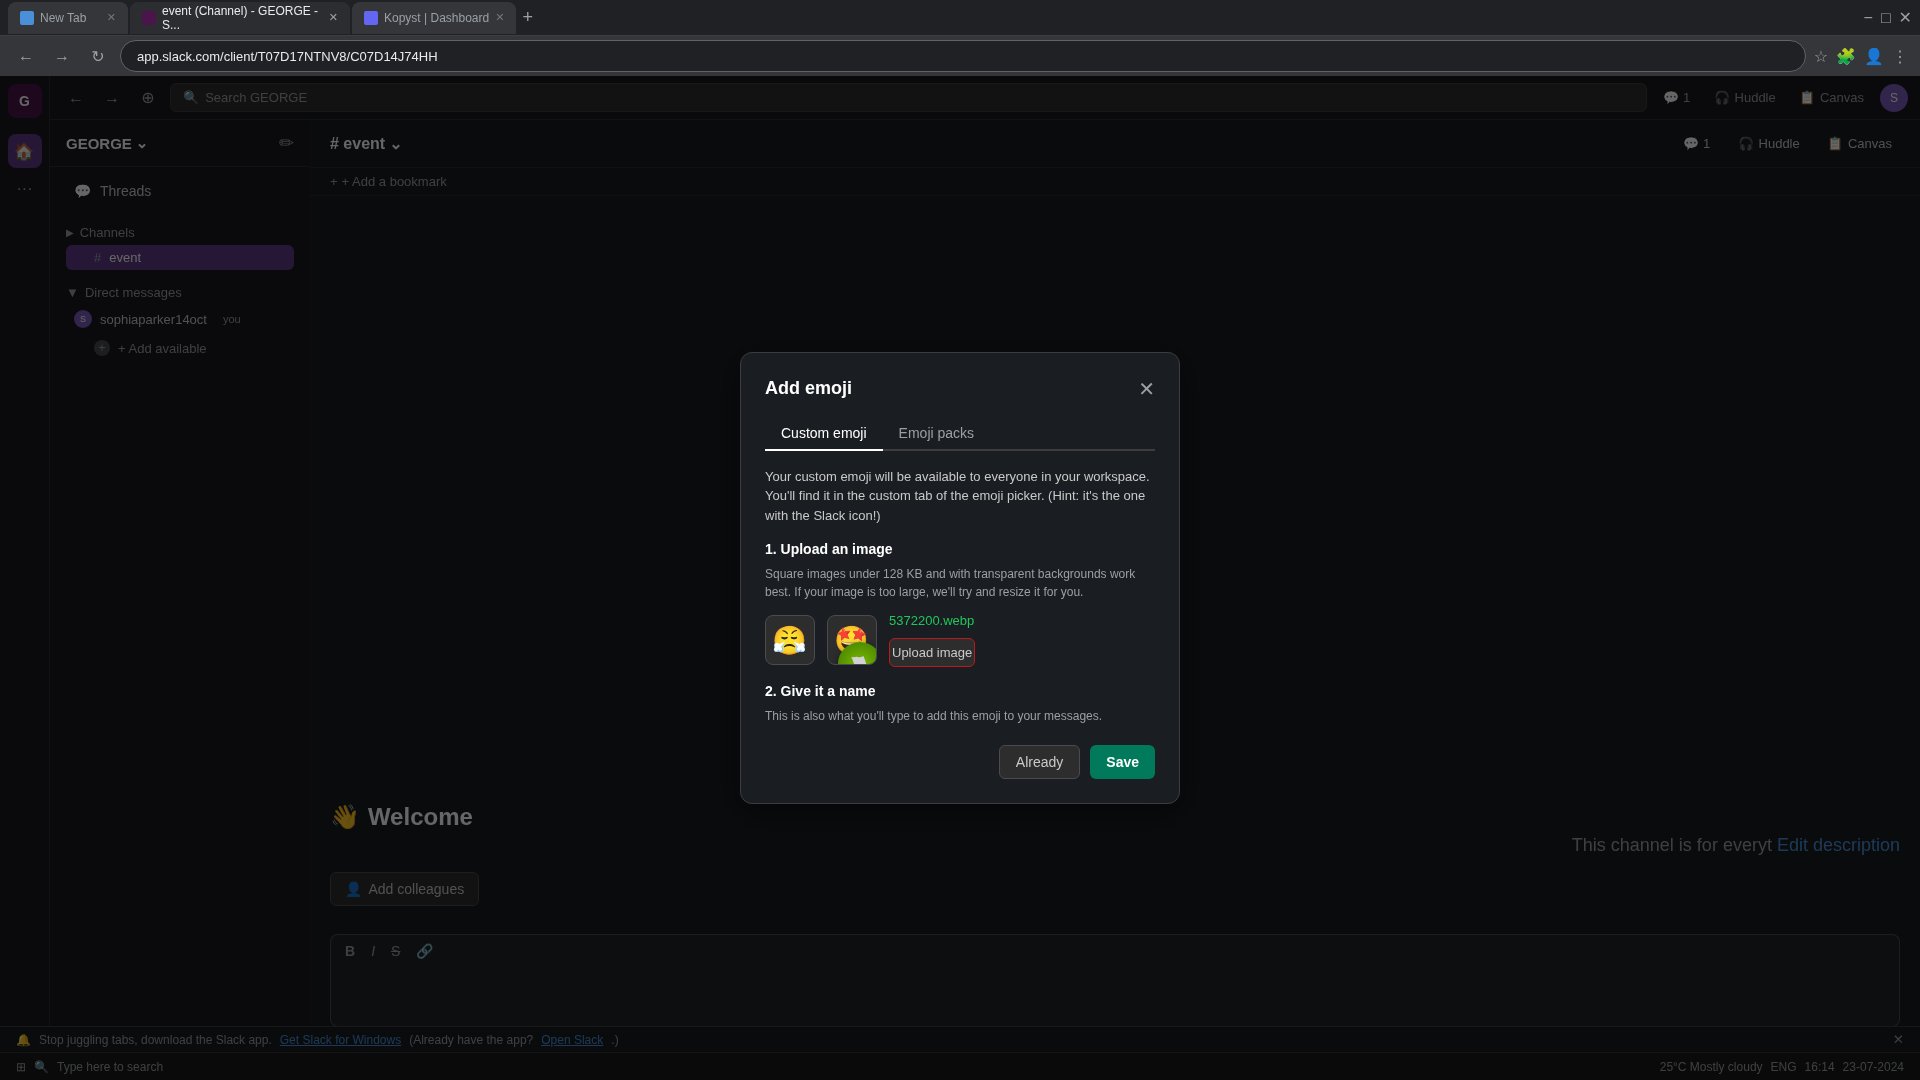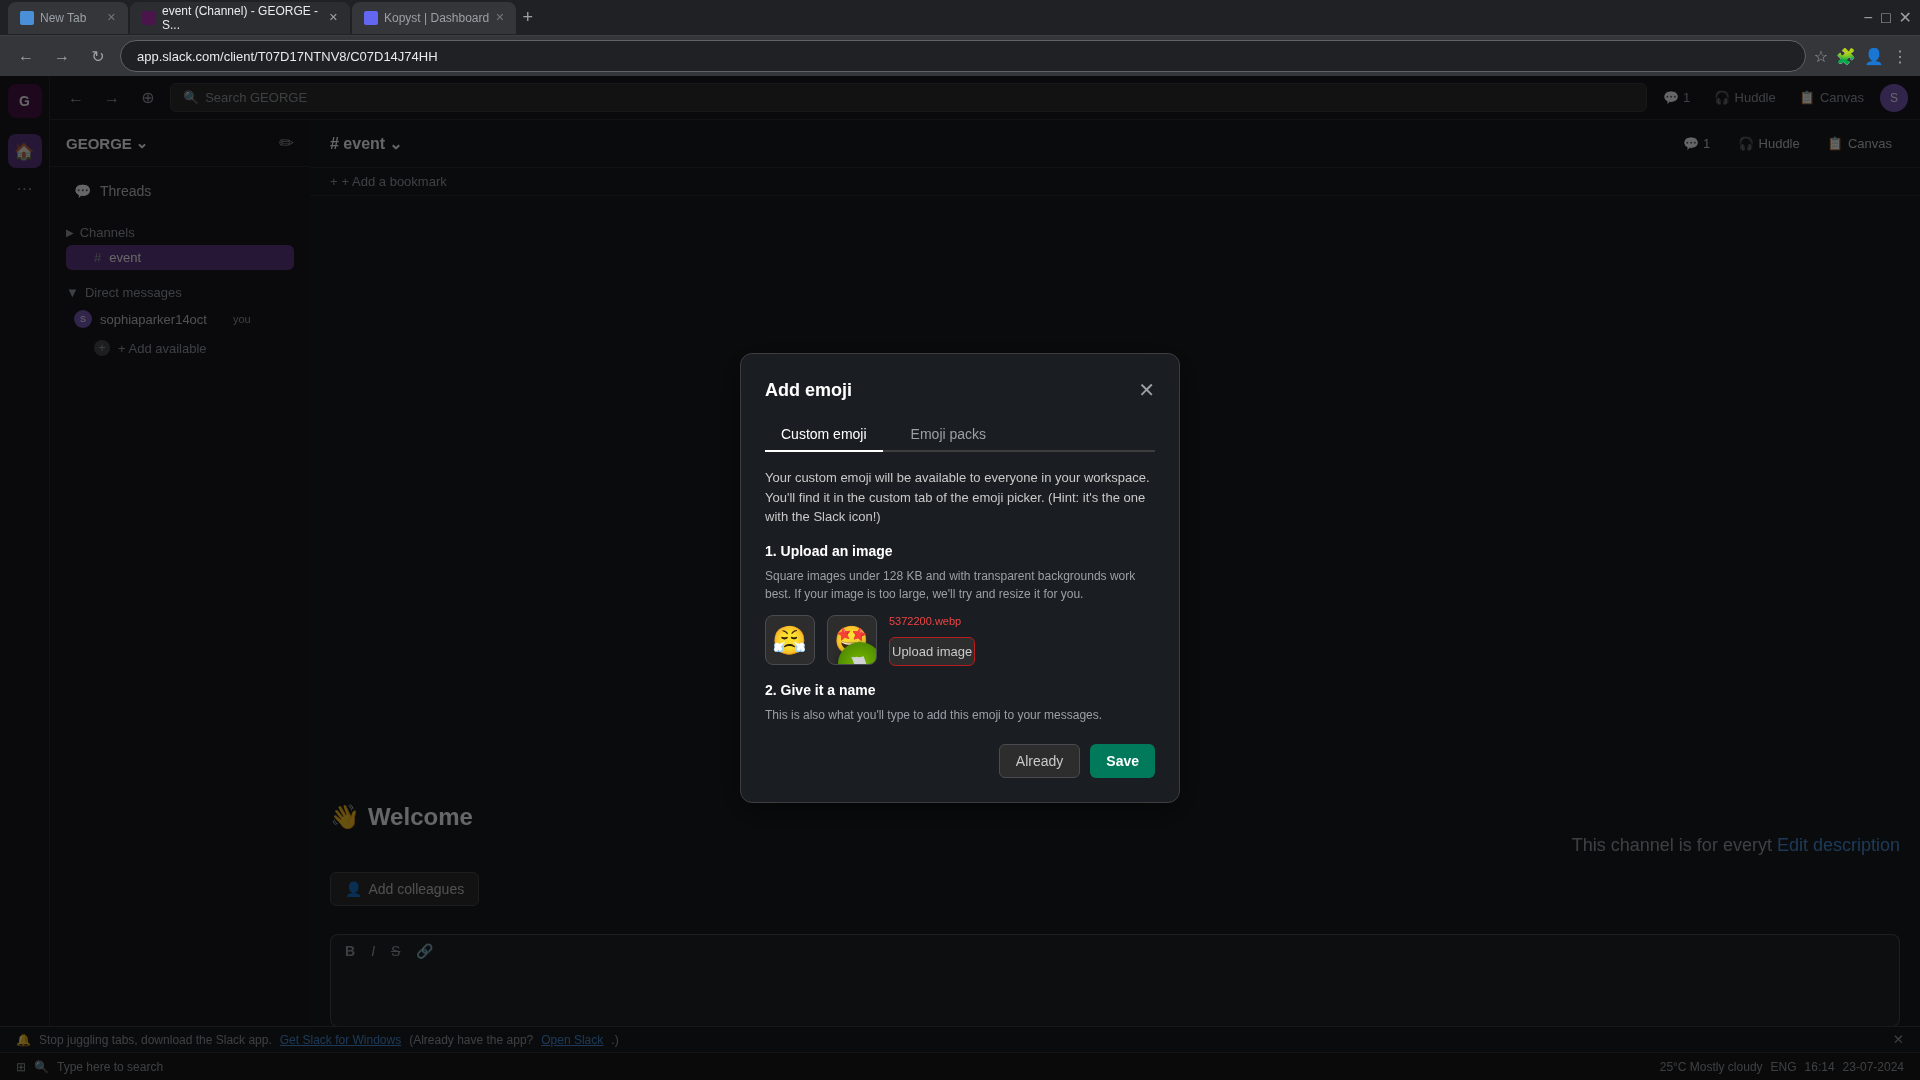--- a/index.html
+++ b/index.html
@@ -70,31 +70,31 @@
     .input-tools { display: flex; gap: 12px; }
     .input-tool-btn { color: #9aa0a6; font-size: 16px; cursor: pointer; }
     .send-btn { background: #007a5a; border-radius: 4px; width: 28px; height: 28px; display: flex; align-items: center; justify-content: center; color: #fff; cursor: pointer; font-size: 14px; }
 
     
     .dialog-overlay { position: fixed; top: 76px; left: 0; right: 0; bottom: 0; background: rgba(0,0,0,0.6); display: flex; align-items: center; justify-content: center; z-index: 1000; }
     .dialog { background: #1a1d21; border-radius: 12px; width: 440px; box-shadow: 0 8px 32px rgba(0,0,0,0.5); padding: 24px; position: relative; border: 1px solid #3d3d3d; }
     .dialog-header { display: flex; align-items: center; justify-content: space-between; margin-bottom: 16px; }
     .dialog-title { font-size: 18px; font-weight: 700; color: #fff; }
     .dialog-close { color: #9aa0a6; font-size: 20px; cursor: pointer; background: none; border: none; }
-    .dialog-tabs { display: flex; gap: 12px; border-bottom: 2px solid #3d3d3d; margin-bottom: 16px; }
+    .dialog-tabs { display: flex; gap: 0; border-bottom: 2px solid #3d3d3d; margin-bottom: 16px; }
     .dialog-tab { padding: 8px 16px; cursor: pointer; color: #9aa0a6; font-size: 14px; border-bottom: 2px solid transparent; margin-bottom: -2px; }
     .dialog-tab.active { color: #fff; border-bottom: 2px solid #fff; }
     .dialog-desc { color: #c9c9c9; font-size: 13px; line-height: 1.5; margin-bottom: 16px; }
     .dialog-section-title { font-size: 14px; font-weight: 700; color: #fff; margin-bottom: 8px; }
     .dialog-section-desc { color: #9aa0a6; font-size: 12px; line-height: 1.5; margin-bottom: 12px; }
     .upload-preview { display: flex; align-items: center; gap: 12px; margin-bottom: 16px; }
     .emoji-preview { width: 50px; height: 50px; background: #2d2d2d; border-radius: 8px; display: flex; align-items: center; justify-content: center; font-size: 28px; border: 1px solid #4a4b50; }
     .emoji-preview-large { width: 50px; height: 50px; background: #2d2d2d; border-radius: 8px; display: flex; align-items: center; justify-content: center; font-size: 28px; border: 1px solid #4a4b50; position: relative; overflow: hidden; }
     .upload-info { display: flex; flex-direction: column; gap: 6px; }
-    .file-name { color: #ef4444; font-size: 11px; margin-bottom: 4px; }
+    .file-name { color: #22c55e; font-size: 13px; margin-bottom: 4px; }
     .upload-btn { background: #2d2d2d; border: 1px solid #b91c1c; color: #c9c9c9; padding: 6px 2px; border-radius: 6px; cursor: pointer; font-size: 13px; }
     .name-section { margin-bottom: 20px; }
     .name-input { width: 100%; background: #222529; border: 2px solid #5c5cff; border-radius: 6px; padding: 10px 14px; color: #fff; font-size: 14px; outline: none; }
     .dialog-footer { display: flex; justify-content: flex-end; gap: 10px; margin-top: 8px; }
     .btn-cancel { background: #2d2d2d; border: 1px solid #4a4b50; color: #c9c9c9; padding: 8px 16px; border-radius: 6px; cursor: pointer; font-size: 14px; }
     .btn-save { background: #007a5a; border: none; color: #fff; padding: 8px 16px; border-radius: 6px; cursor: pointer; font-size: 14px; font-weight: 600; }
 
     
     .status-bar { background: #1a1a1a; height: 28px; display: flex; align-items: center; padding: 0 16px; justify-content: space-between; border-top: 1px solid #333; font-size: 12px; color: #9aa0a6; }
     .status-left { display: flex; align-items: center; gap: 8px; }
@@ -234,21 +234,21 @@
         </div>
 
         <div class="sidebar-dm">
           <div class="dm-section-header">
             <span class="arrow">▼</span>
             <span>Direct messages</span>
           </div>
           <div class="dm-item">
             <div class="dm-avatar">S</div>
             <span>sophiaparker14oct</span>
-            <span style="color:#9aa0a6; font-size:11px; margin-left:18px;">you</span>
+            <span style="color:#9aa0a6; font-size:11px; margin-left:8px;">you</span>
           </div>
           <div class="add-colleagues">
             <div class="add-btn-icon">+</div>
             <span>+ Add available</span>
           </div>
         </div>
       </div>
 
       <div class="main-area">
 

